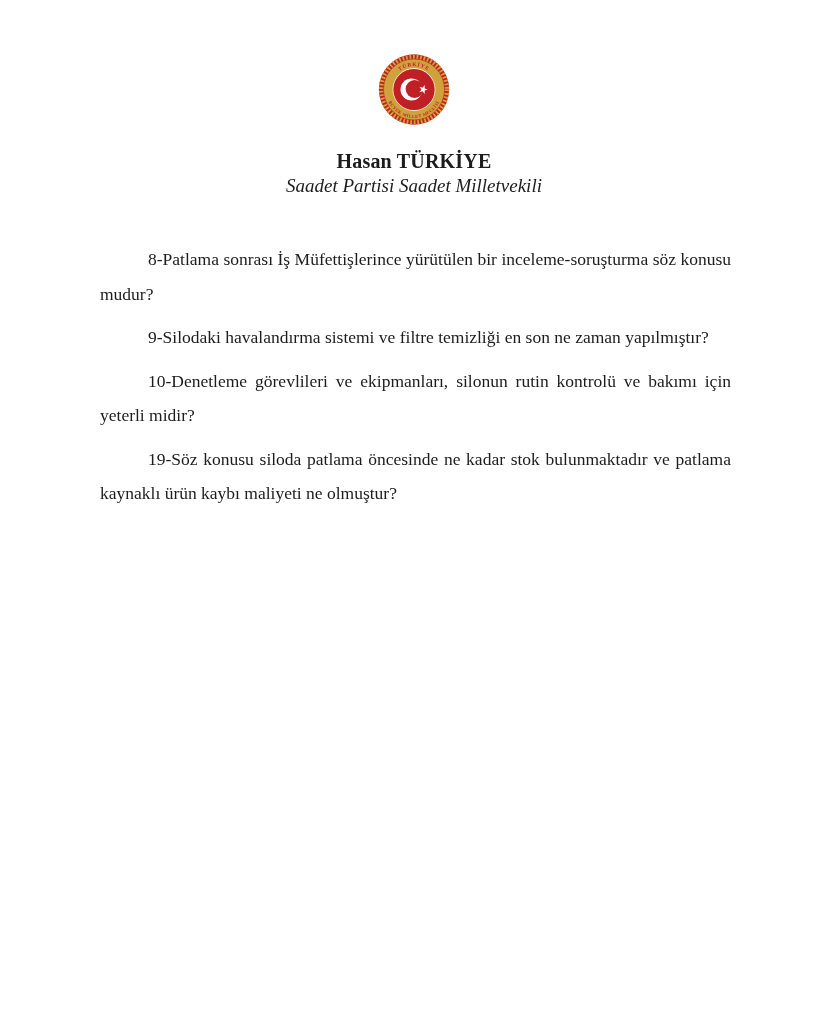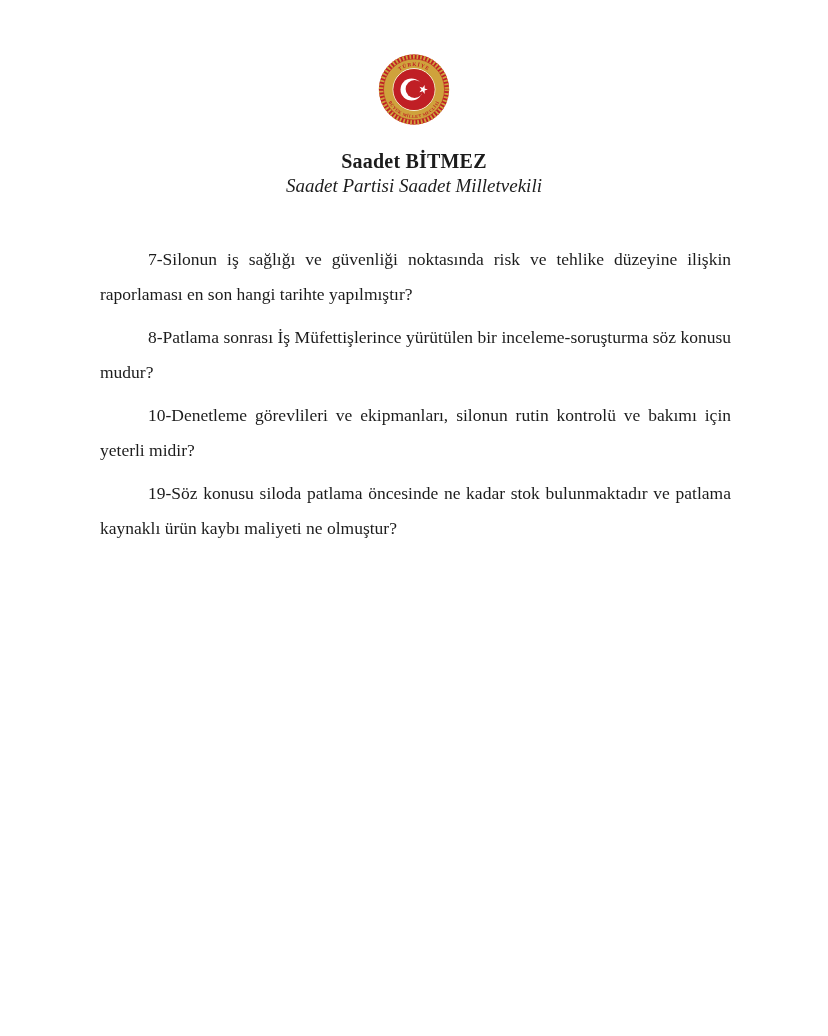--- a/index.html
+++ b/index.html
@@ -84,23 +84,23 @@
 
       <g>
         <circle cx="46.5" cy="50" r="15.5" fill="#ffffff"></circle>
         <circle cx="50.8" cy="49.3" r="12.6" fill="#c01f25"></circle>
 
         <polygon fill="#ffffff" points="69.5,50 65.0,48.5 65.0,43.8 62.2,47.6 57.7,46.2 60.5,50 57.7,53.8 62.2,52.4 65.0,56.2 65.0,51.5"></polygon>
       </g>
     </svg>
   </div>
 
-  <div class="author-name">Saadet BİTMEZ</div>
+  <div class="author-name">Hasan TÜRKİYE</div>
   <div class="author-title">Saadet Partisi Saadet Milletvekili</div>
 
   <div class="content">
-    <p>7-Silonun iş sağlığı ve güvenliği noktasında risk ve tehlike düzeyine ilişkin raporlaması en son hangi tarihte yapılmıştır?</p>
     <p>8-Patlama sonrası İş Müfettişlerince yürütülen bir inceleme-soruşturma söz konusu mudur?</p>
+    <p>9-Silodaki havalandırma sistemi ve filtre temizliği en son ne zaman yapılmıştır?</p>
     <p>10-Denetleme görevlileri ve ekipmanları, silonun rutin kontrolü ve bakımı için yeterli midir?</p>
     <p>19-Söz konusu siloda patlama öncesinde ne kadar stok bulunmaktadır ve patlama kaynaklı ürün kaybı maliyeti ne olmuştur?</p>
   </div>
 
 </div>
 
 </body></html>

